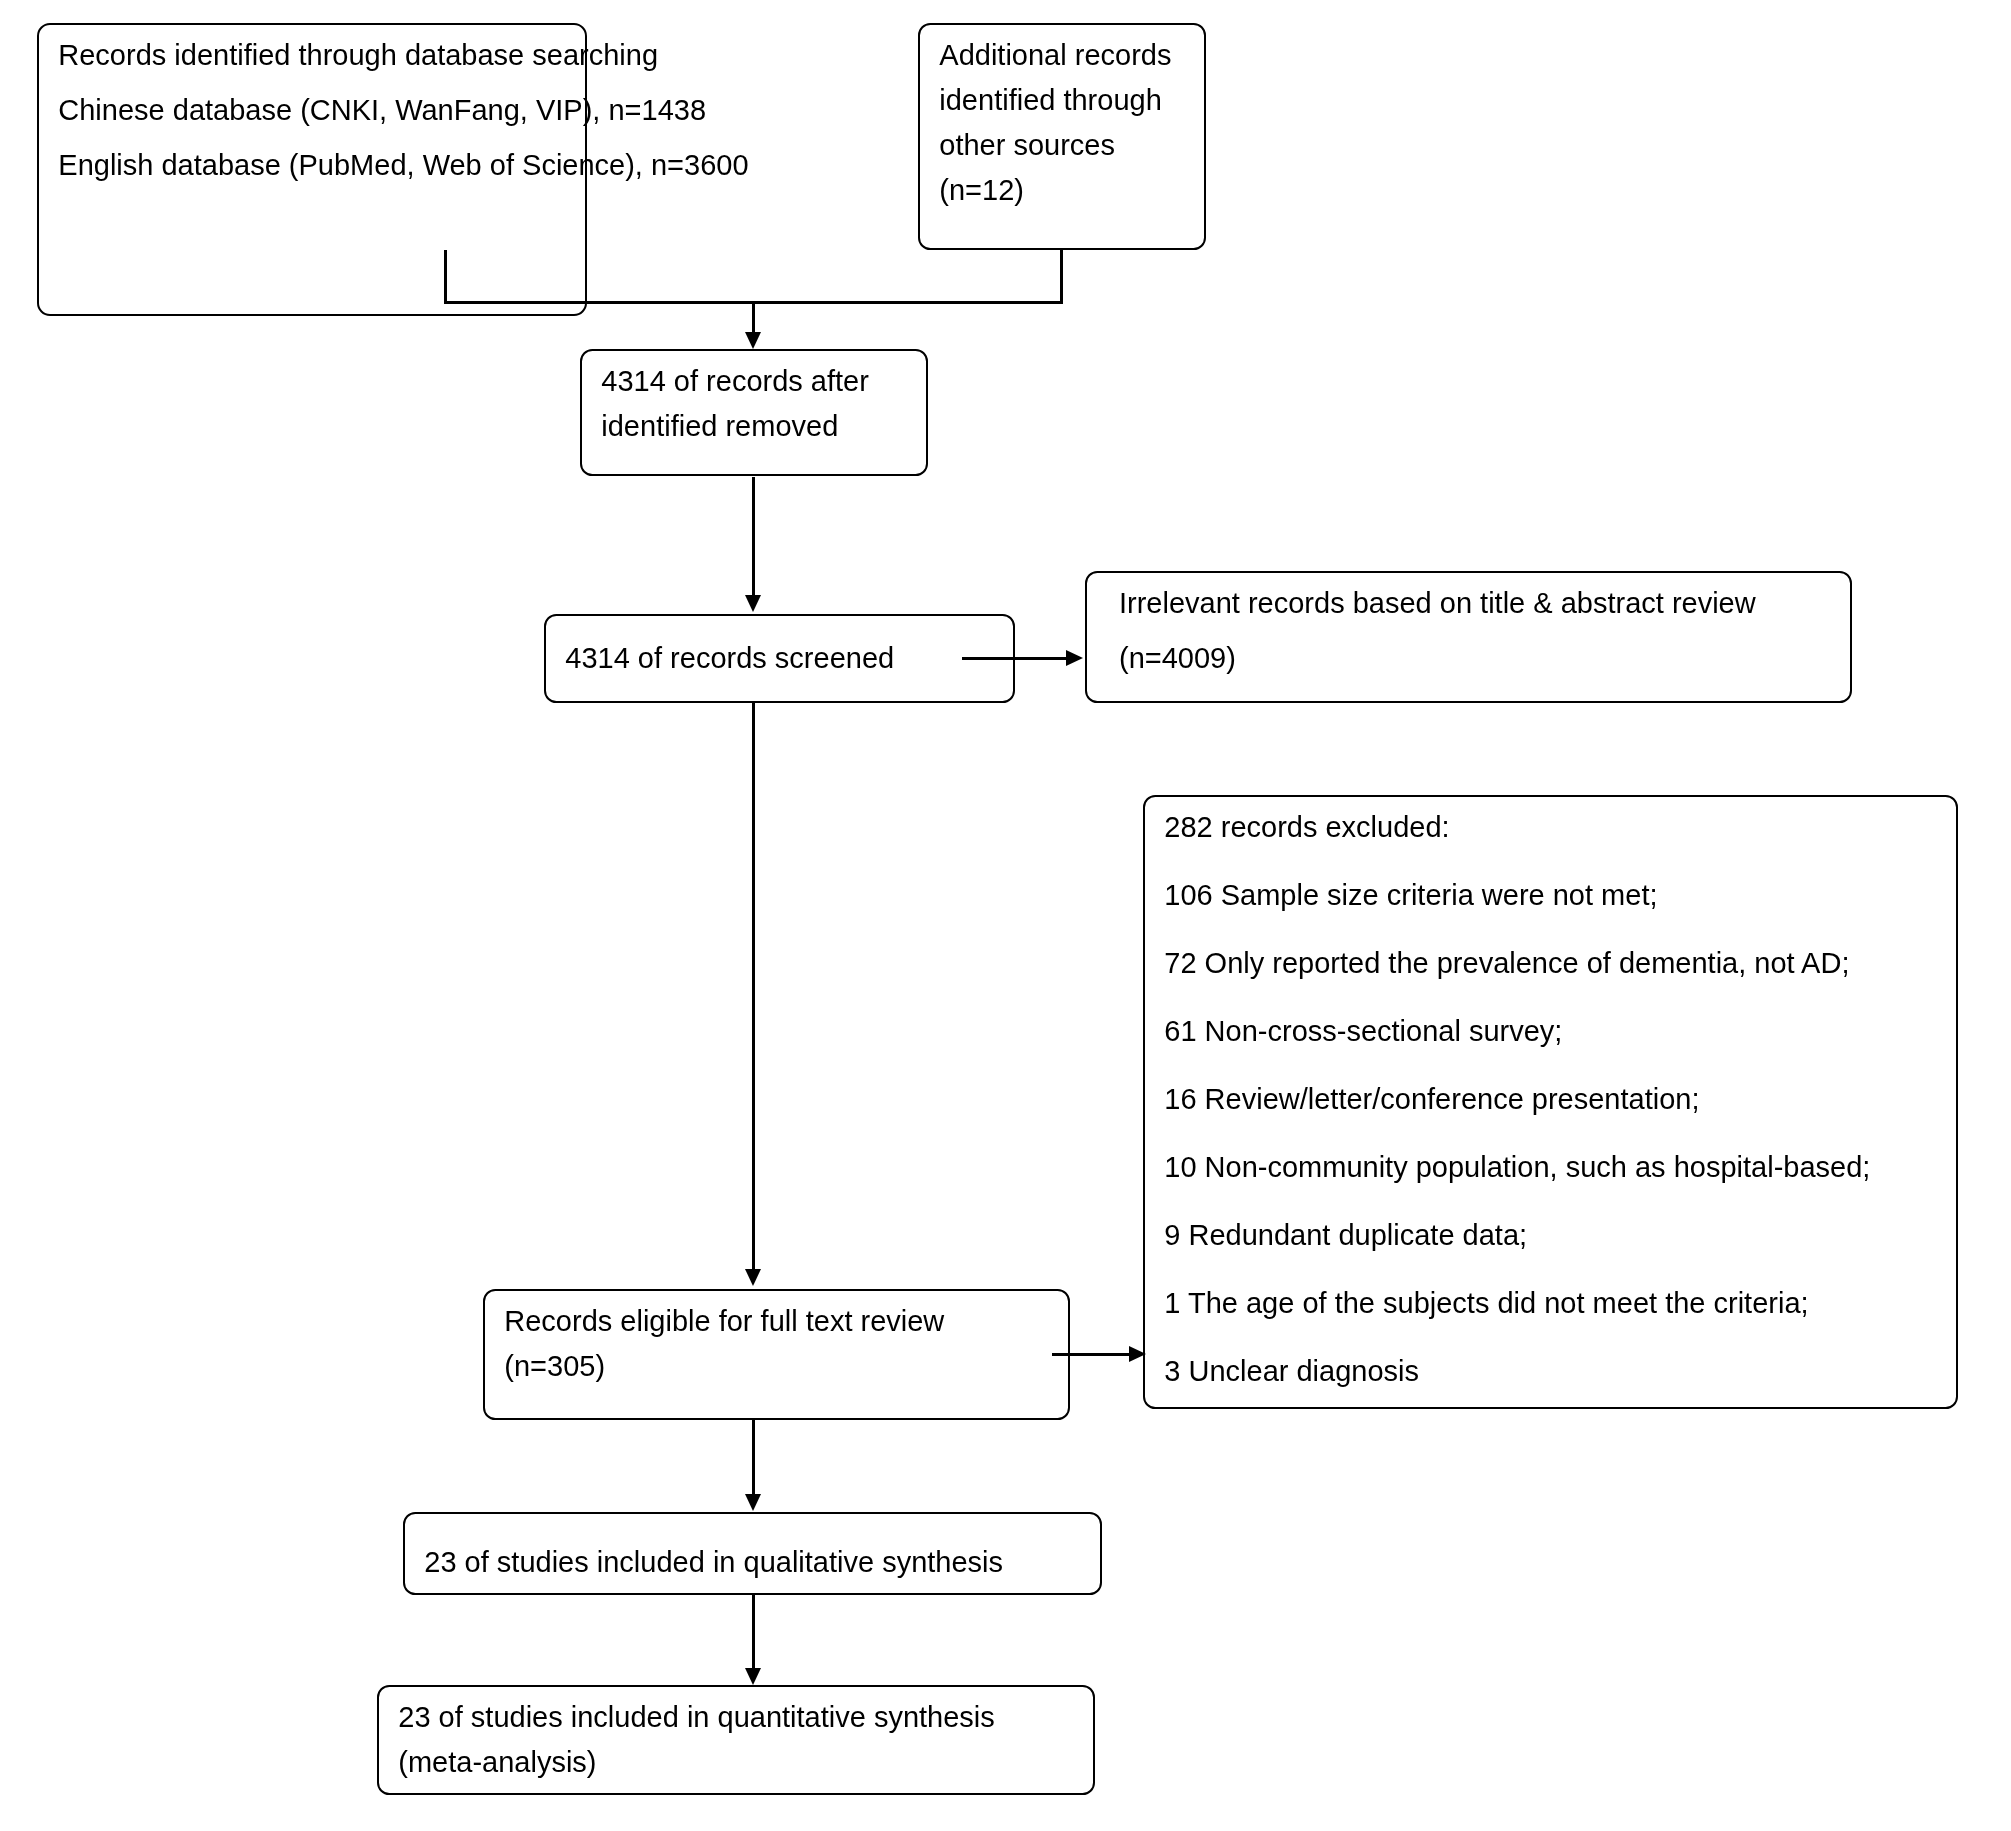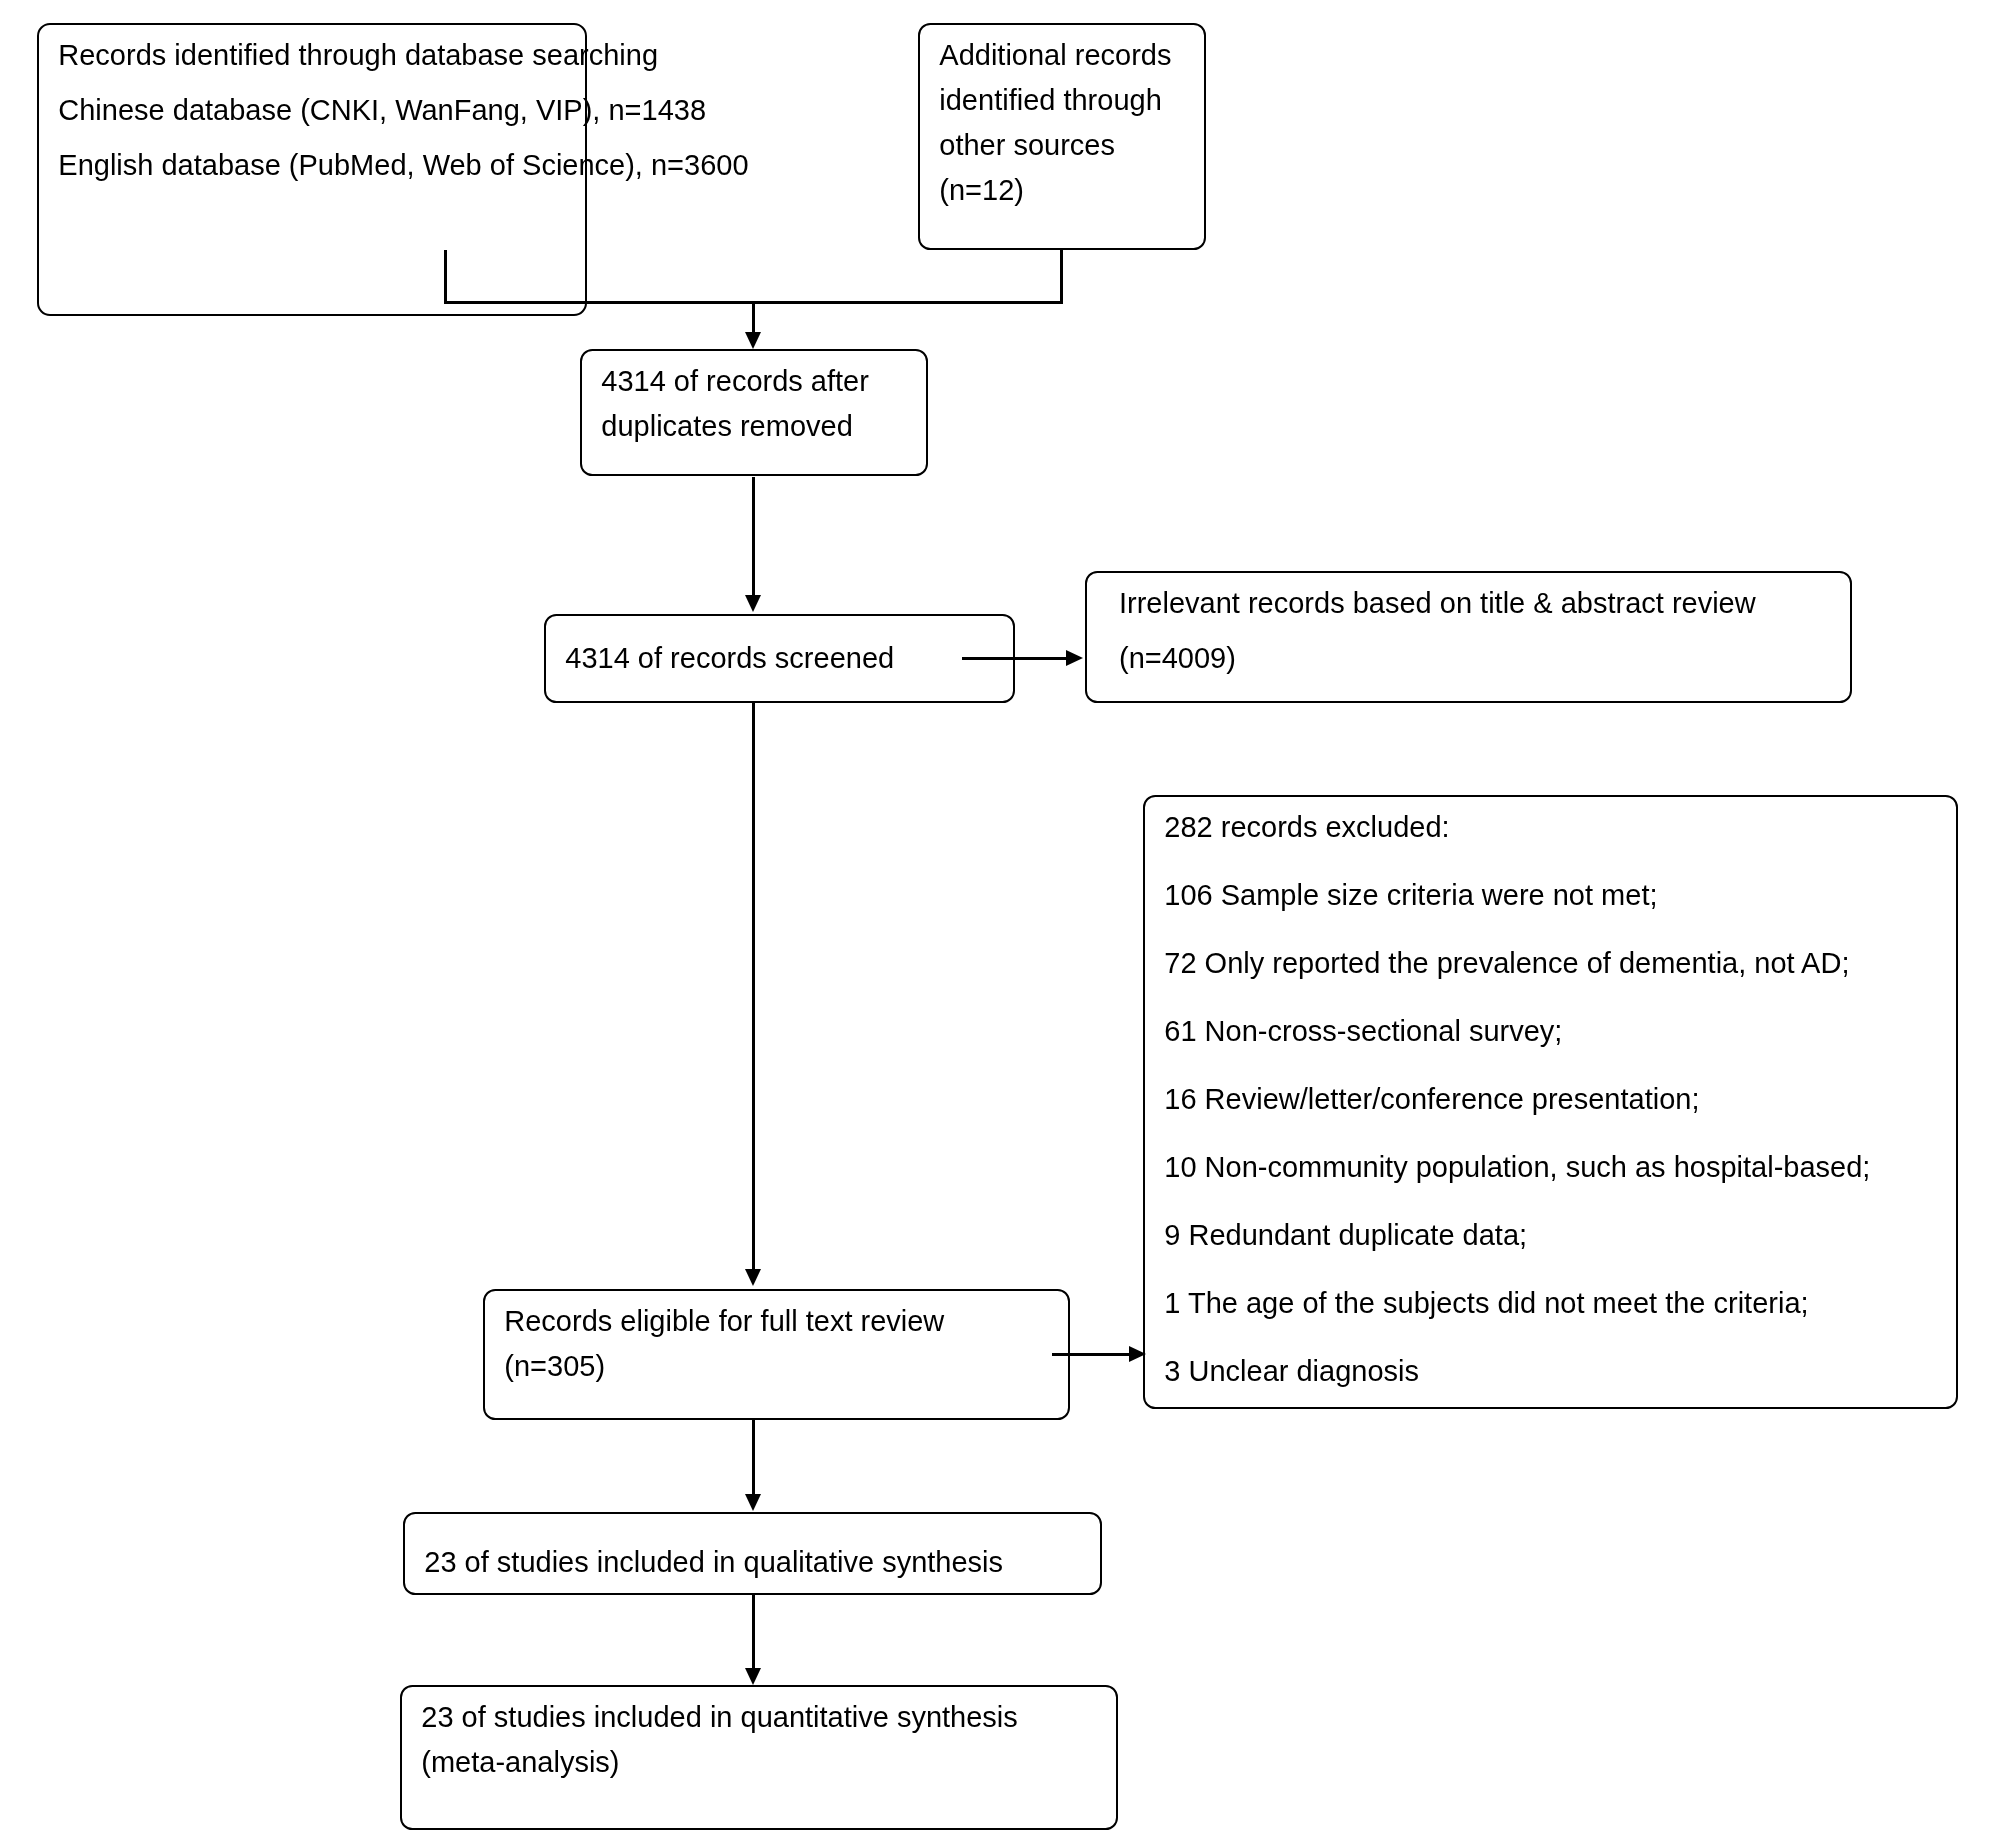--- a/index.html
+++ b/index.html
@@ -87,21 +87,21 @@
   </div>
 
   <div class="vline" style="left:444px; top:250px; height:51px;"></div>
   <div class="vline" style="left:1060px; top:250px; height:51px;"></div>
   <div class="hline" style="left:444px; top:301px; width:619px;"></div>
   <div class="vline" style="left:752px; top:301px; height:35px;"></div>
   <div class="arrow-down" style="left:745px; top:332px;"></div>
 
   <div class="node tight" style="left:580px; top:349px; width:348px; height:127px;">
     <span class="line">4314 of records after</span>
-    <span class="line">duplicates removed</span>
+    <span class="line">identified removed</span>
   </div>
 
   <div class="vline" style="left:752px; top:477px; height:121px;"></div>
   <div class="arrow-down" style="left:745px; top:595px;"></div>
 
   <div class="node" style="left:544px; top:614px; width:471px; height:89px; display:flex; align-items:center;">
     <span class="line">4314 of records screened</span>
   </div>
 
   <div class="hline" style="left:962px; top:657px; width:105px;"></div>
@@ -138,19 +138,19 @@
   <div class="vline" style="left:752px; top:1419px; height:77px;"></div>
   <div class="arrow-down" style="left:745px; top:1494px;"></div>
 
   <div class="node" style="left:403px; top:1512px; width:699px; height:83px; display:flex; align-items:flex-end;">
     <span class="line">23 of studies included in qualitative synthesis</span>
   </div>
 
   <div class="vline" style="left:752px; top:1595px; height:77px;"></div>
   <div class="arrow-down" style="left:745px; top:1668px;"></div>
 
-  <div class="node tight" style="left:400px; top:1685px; width:718px; height:145px;">
+  <div class="node tight" style="left:377px; top:1685px; width:718px; height:110px;">
     <span class="line">23 of studies included in quantitative synthesis</span>
     <span class="line">(meta-analysis)</span>
   </div>
 
 </div>
 
 
 </body></html>

